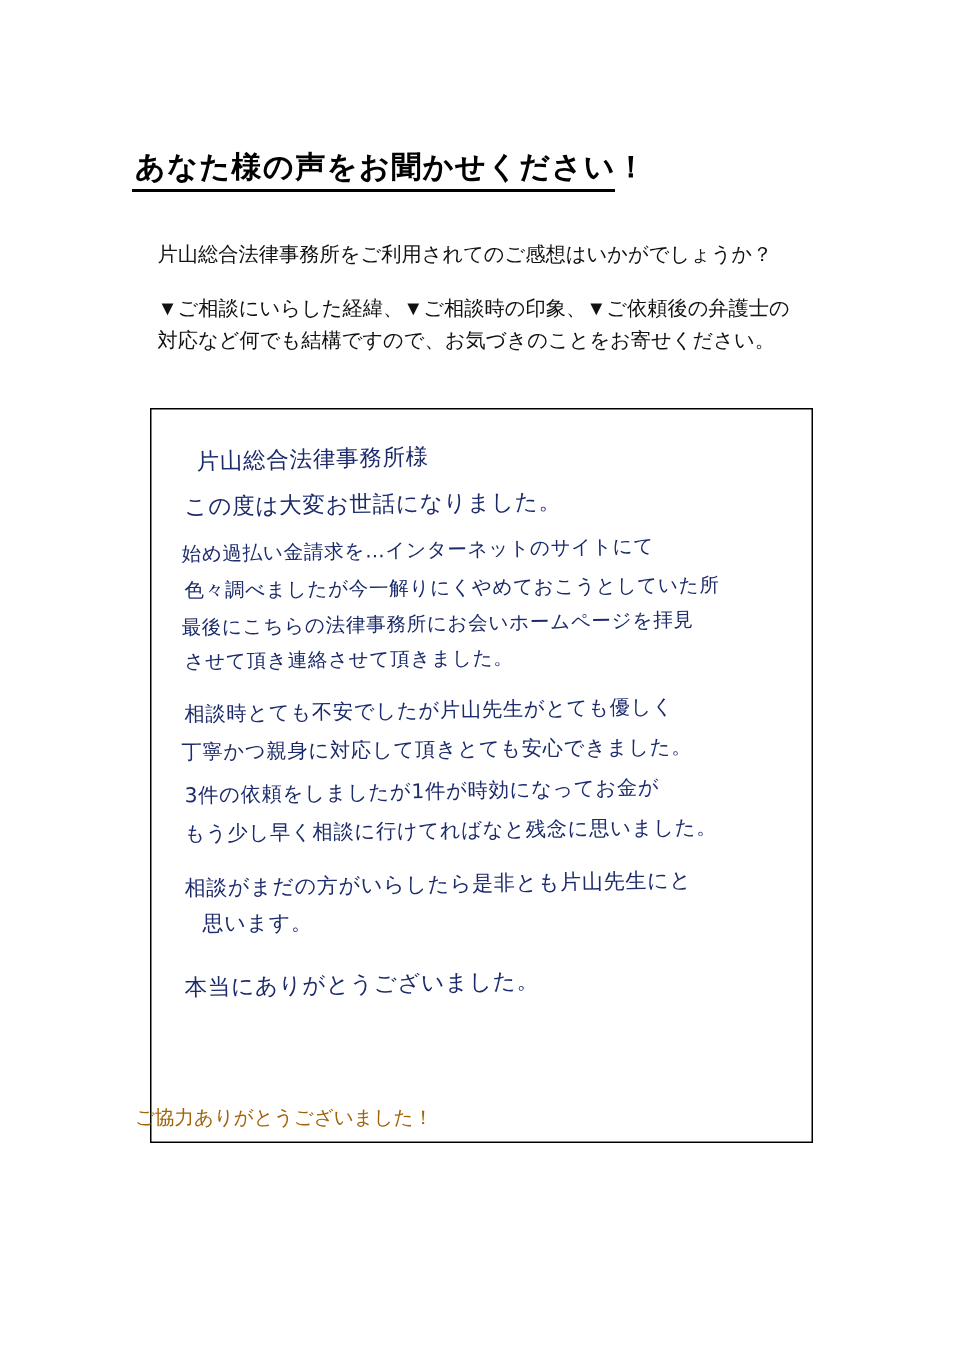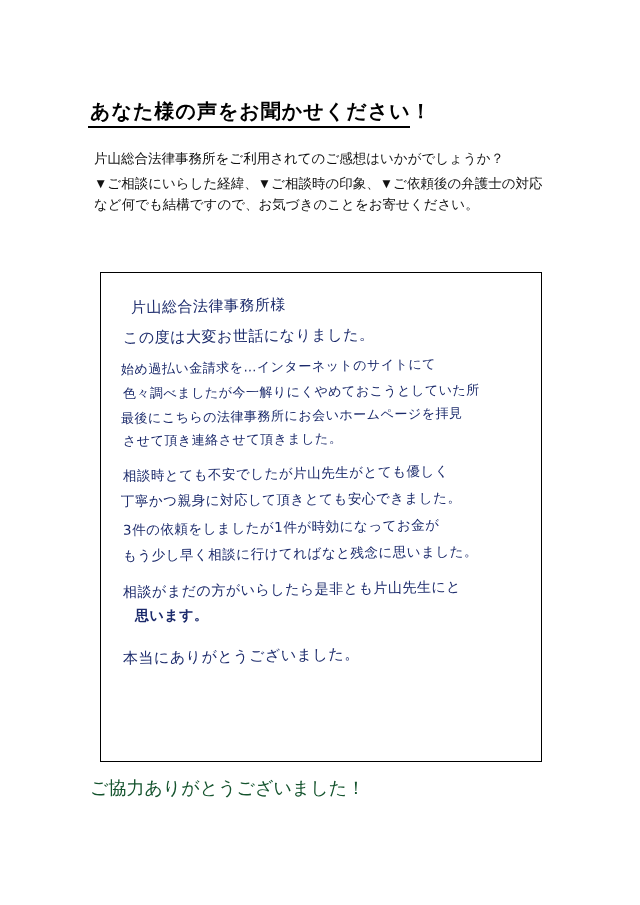--- a/index.html
+++ b/index.html
@@ -43,21 +43,21 @@
   .intro {
     position: absolute;
     left: 90px;
     top: 144px;
     width: 460px;
     font-size: 13.5px;
     line-height: 21px;
     color: #111111;
   }
   .intro p {
-    margin: 4px;
+    margin: 15px;
   }
   .survey-box {
     position: absolute;
     left: 100px;
     top: 272px;
     width: 440px;
     height: 488px;
     border: 1px solid #000000;
     background: #ffffff;
     overflow: hidden;
@@ -81,28 +81,28 @@
   .hw-2  { left: 22px;  top: 54px;  font-size: 15px; transform: rotate(-0.8deg); }
   .hw-3  { left: 20px;  top: 85px;  font-size: 13px; transform: rotate(-1.0deg); }
   .hw-4  { left: 22px;  top: 110px; font-size: 13px; transform: rotate(-0.6deg); }
   .hw-5  { left: 20px;  top: 134px; font-size: 13px; transform: rotate(-0.9deg); }
   .hw-6  { left: 22px;  top: 158px; font-size: 13px; transform: rotate(-0.7deg); }
   .hw-7  { left: 22px;  top: 192px; font-size: 13.5px; transform: rotate(-0.9deg); }
   .hw-8  { left: 20px;  top: 218px; font-size: 13.5px; transform: rotate(-0.6deg); }
   .hw-9  { left: 22px;  top: 246px; font-size: 13.5px; transform: rotate(-1.0deg); }
   .hw-10 { left: 22px;  top: 272px; font-size: 13.5px; transform: rotate(-0.7deg); }
   .hw-11 { left: 22px;  top: 308px; font-size: 14px; transform: rotate(-0.9deg); }
-  .hw-12 { left: 34px;  top: 334px; font-size: 14px; transform: rotate(-0.5deg); font-weight: bold; }
+  .hw-12 { left: 34px;  top: 334px; font-size: 14px; transform: rotate(-0.5deg); }
   .hw-13 { left: 22px;  top: 374px; font-size: 15px; transform: rotate(-1.1deg); }
   .footer-note {
     position: absolute;
     left: 90px;
-    top: 776px;
-    font-size: 18px;
-    color: #14532d;
+    top: 736px;
+    font-size: 13px;
+    color: #a16207;
     white-space: nowrap;
   }
 </style>
 </head>
 <body>
 
 <div class="page">
 
   <div class="heading">あなた様の声をお聞かせください！</div>
   <div class="heading-underline"></div>

